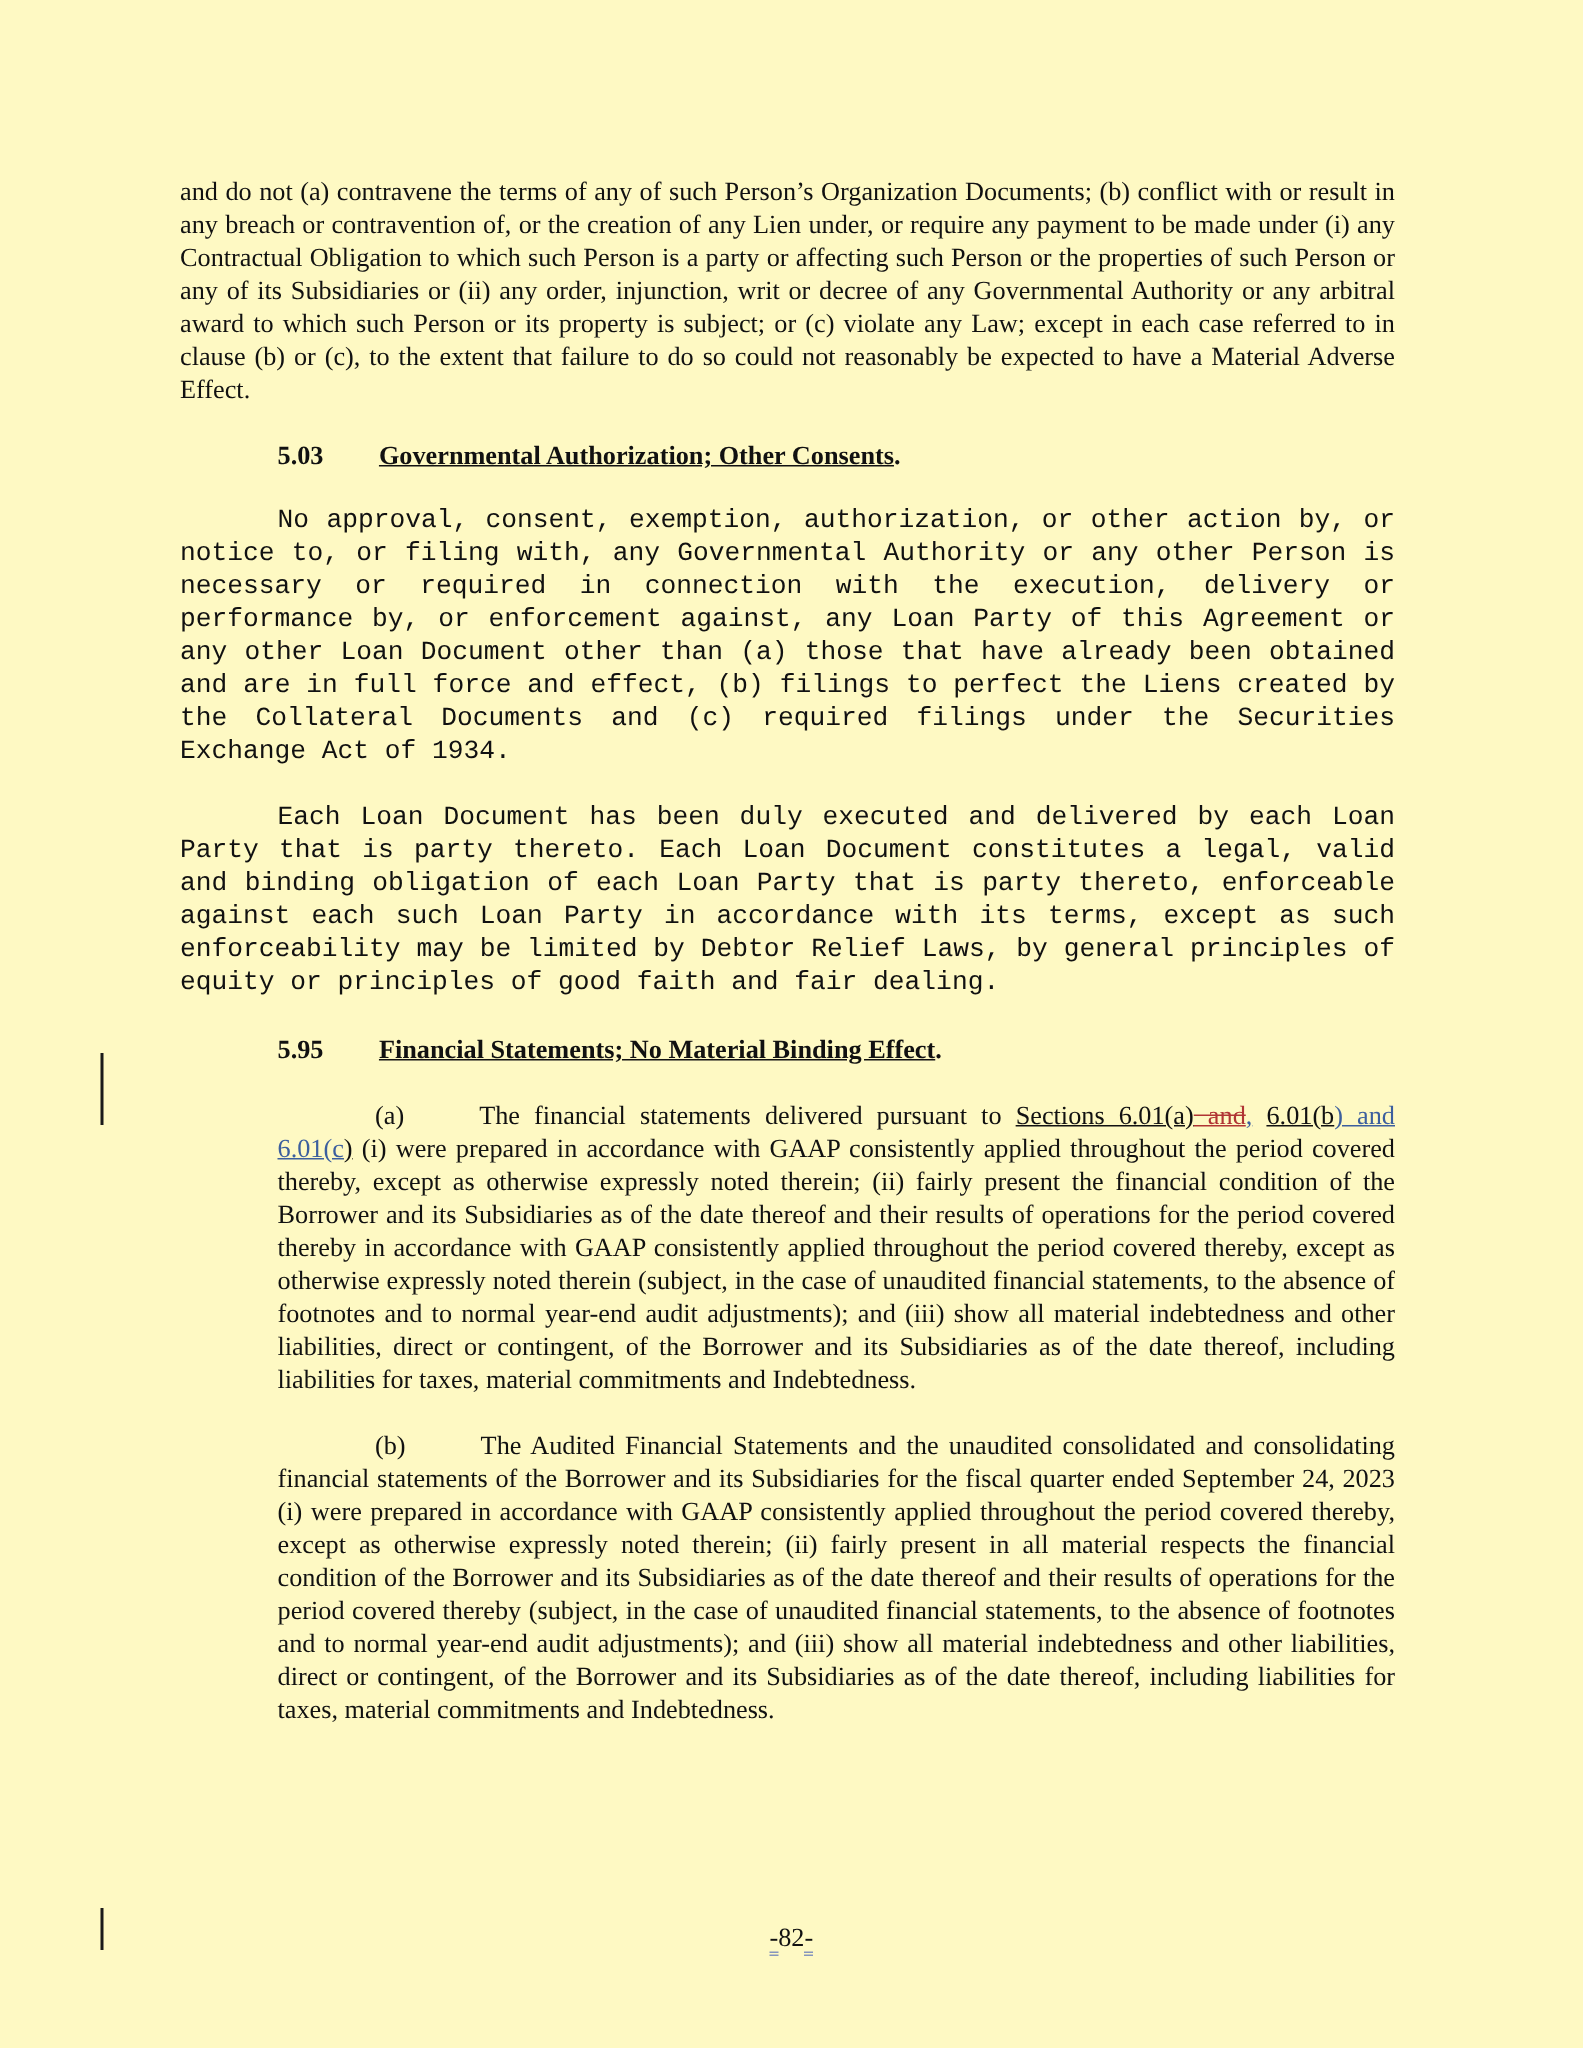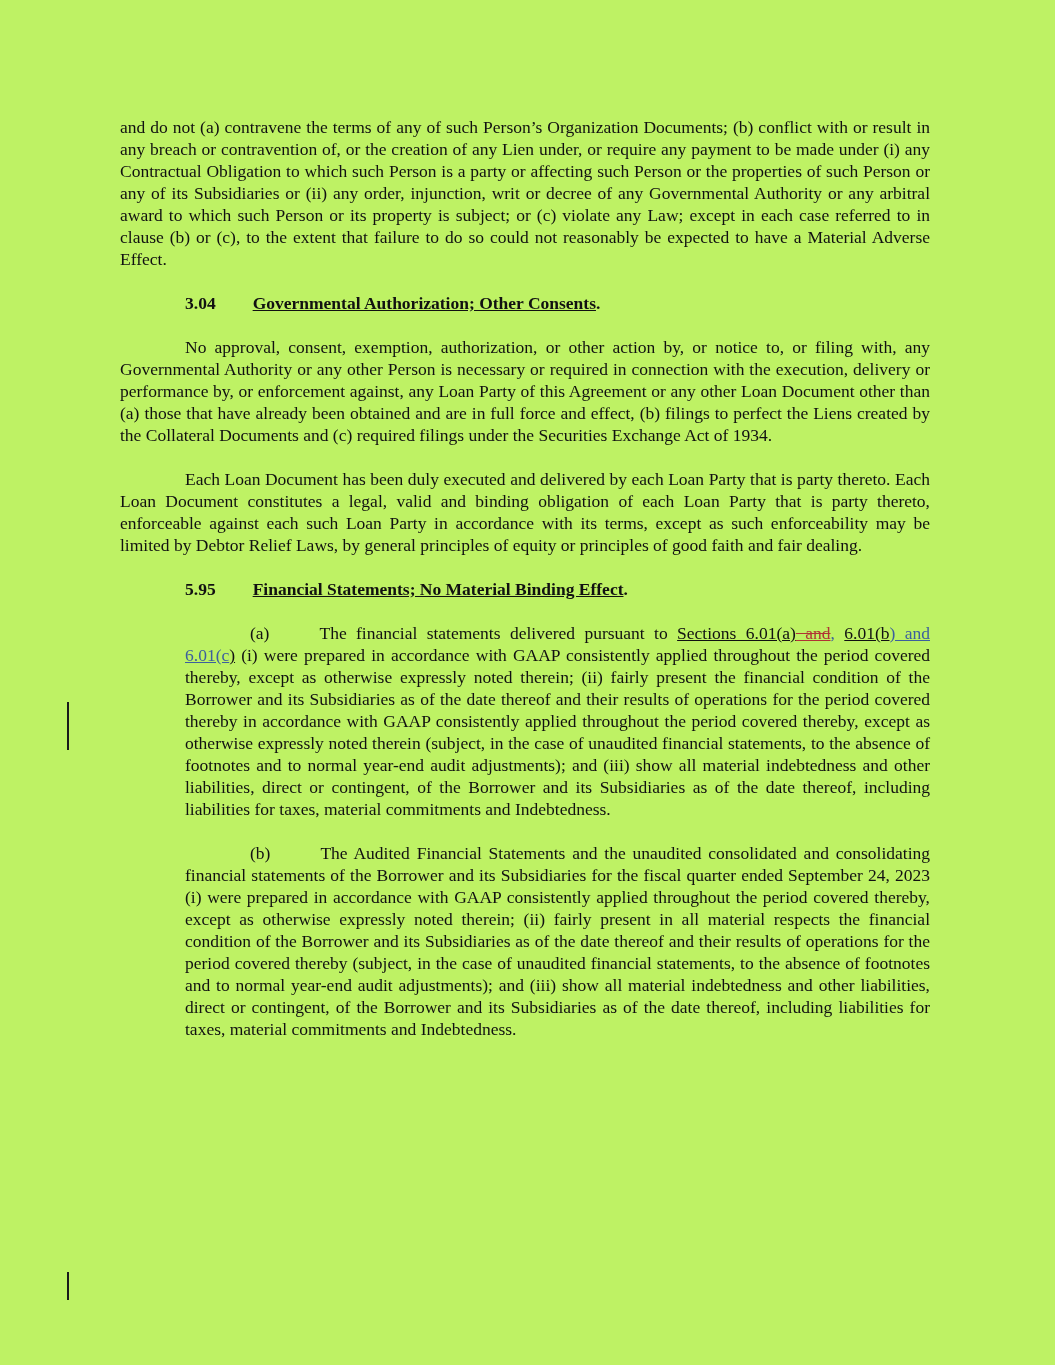--- a/index.html
+++ b/index.html
@@ -1,37 +1,37 @@
 <!DOCTYPE html>
 <html><head>
 <meta charset="utf-8">
 <style>
   html, body { margin: 0; padding: 0; background: #ffffff; }
   .page {
     position: relative;
     width: 1055px;
     height: 1365px;
-    background: #bef264;
+    background: #fef9c3;
     font-family: "Liberation Serif", "DejaVu Serif", serif;
     color: #111111;
     overflow: hidden;
   }
   .content {
     position: absolute;
     left: 120px;
     top: 116px;
     width: 810px;
     font-size: 17.5px;
     line-height: 22px;
   }
   p.body-para {
     margin: 0 0 22px 0;
     text-align: justify;
   }
-  p.indent-first { text-indent: 65px; }
+  p.indent-first { text-indent: 65px; font-family: Liberation Mono, monospace; }
   p.sub-para {
     margin: 0 0 22px 65px;
     text-align: justify;
     text-indent: 65px;
   }
   h2.heading {
     margin: 0 0 22px 65px;
     font-size: 17.5px;
     line-height: 22px;
     font-weight: bold;
@@ -72,29 +72,30 @@
 
 <div class="page">
 
   <div class="change-bar bar-a"></div>
   <div class="change-bar bar-b"></div>
 
   <div class="content">
 
     <p class="body-para">and do not (a) contravene the terms of any of such Person’s Organization Documents; (b) conflict with or result in any breach or contravention of, or the creation of any Lien under, or require any payment to be made under (i) any Contractual Obligation to which such Person is a party or affecting such Person or the properties of such Person or any of its Subsidiaries or (ii) any order, injunction, writ or decree of any Governmental Authority or any arbitral award to which such Person or its property is subject; or (c) violate any Law; except in each case referred to in clause (b) or (c), to the extent that failure to do so could not reasonably be expected to have a Material Adverse Effect.</p>
 
-    <h2 class="heading"><span class="sec-num">3.04</span><span class="htab"></span><span class="sec-title">Governmental Authorization; Other Consents</span><span class="sec-period">.</span></h2>
+    <h2 class="heading"><span class="sec-num">5.03</span><span class="htab"></span><span class="sec-title">Governmental Authorization; Other Consents</span><span class="sec-period">.</span></h2>
 
     <p class="body-para indent-first">No approval, consent, exemption, authorization, or other action by, or notice to, or filing with, any Governmental Authority or any other Person is necessary or required in connection with the execution, delivery or performance by, or enforcement against, any Loan Party of this Agreement or any other Loan Document other than (a) those that have already been obtained and are in full force and effect, (b) filings to perfect the Liens created by the Collateral Documents and (c) required filings under the Securities Exchange Act of 1934.</p>
 
 
     <p class="body-para indent-first">Each Loan Document has been duly executed and delivered by each Loan Party that is party thereto. Each Loan Document constitutes a legal, valid and binding obligation of each Loan Party that is party thereto, enforceable against each such Loan Party in accordance with its terms, except as such enforceability may be limited by Debtor Relief Laws, by general principles of equity or principles of good faith and fair dealing.</p>
 
     <h2 class="heading"><span class="sec-num">5.95</span><span class="htab"></span><span class="sec-title">Financial Statements; No Material Binding Effect</span><span class="sec-period">.</span></h2>
 
     <p class="sub-para"><span>(a)</span><span class="tab"></span><span>The financial statements delivered pursuant to </span><span class="u">Sections 6.01(a)</span><span class="del"> and</span><span class="ins">,</span><span> </span><span class="u">6.01(b</span><span class="ins">) and </span><span class="ins">6.01(c</span><span class="u">)</span><span> (i) were prepared in accordance with GAAP consistently applied throughout the period covered thereby, except as otherwise expressly noted therein; (ii) fairly present the financial condition of the Borrower and its Subsidiaries as of the date thereof and their results of operations for the period covered thereby in accordance with GAAP consistently applied throughout the period covered thereby, except as otherwise expressly noted therein (subject, in the case of unaudited financial statements, to the absence of footnotes and to normal year-end audit adjustments); and (iii) show all material indebtedness and other liabilities, direct or contingent, of the Borrower and its Subsidiaries as of the date thereof, including liabilities for taxes, material commitments and Indebtedness.</span></p>
 
     <p class="sub-para"><span>(b)</span><span class="tab"></span><span>The Audited Financial Statements and the unaudited consolidated and consolidating financial statements of the Borrower and its Subsidiaries for the fiscal quarter ended September 24, 2023 (i) were prepared in accordance with GAAP consistently applied throughout the period covered thereby, except as otherwise expressly noted therein; (ii) fairly present in all material respects the financial condition of the Borrower and its Subsidiaries as of the date thereof and their results of operations for the period covered thereby (subject, in the case of unaudited financial statements, to the absence of footnotes and to normal year-end audit adjustments); and (iii) show all material indebtedness and other liabilities, direct or contingent, of the Borrower and its Subsidiaries as of the date thereof, including liabilities for taxes, material commitments and Indebtedness.</span></p>
 
   </div>
 
+  <div class="page-number"><span class="pg-hyphen">-</span><span>82</span><span class="pg-hyphen">-</span></div>
 
 </div>
 
 </body></html>

